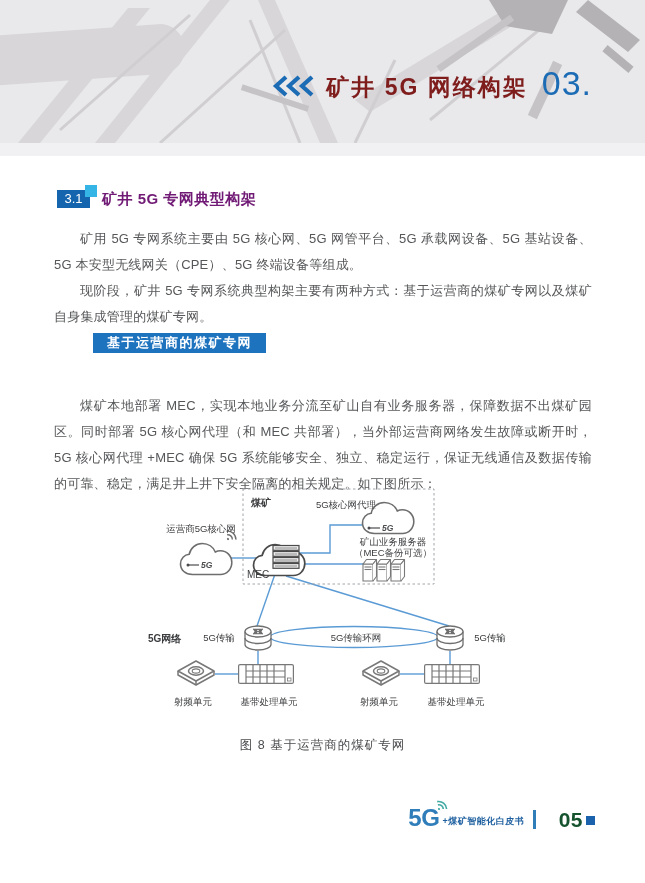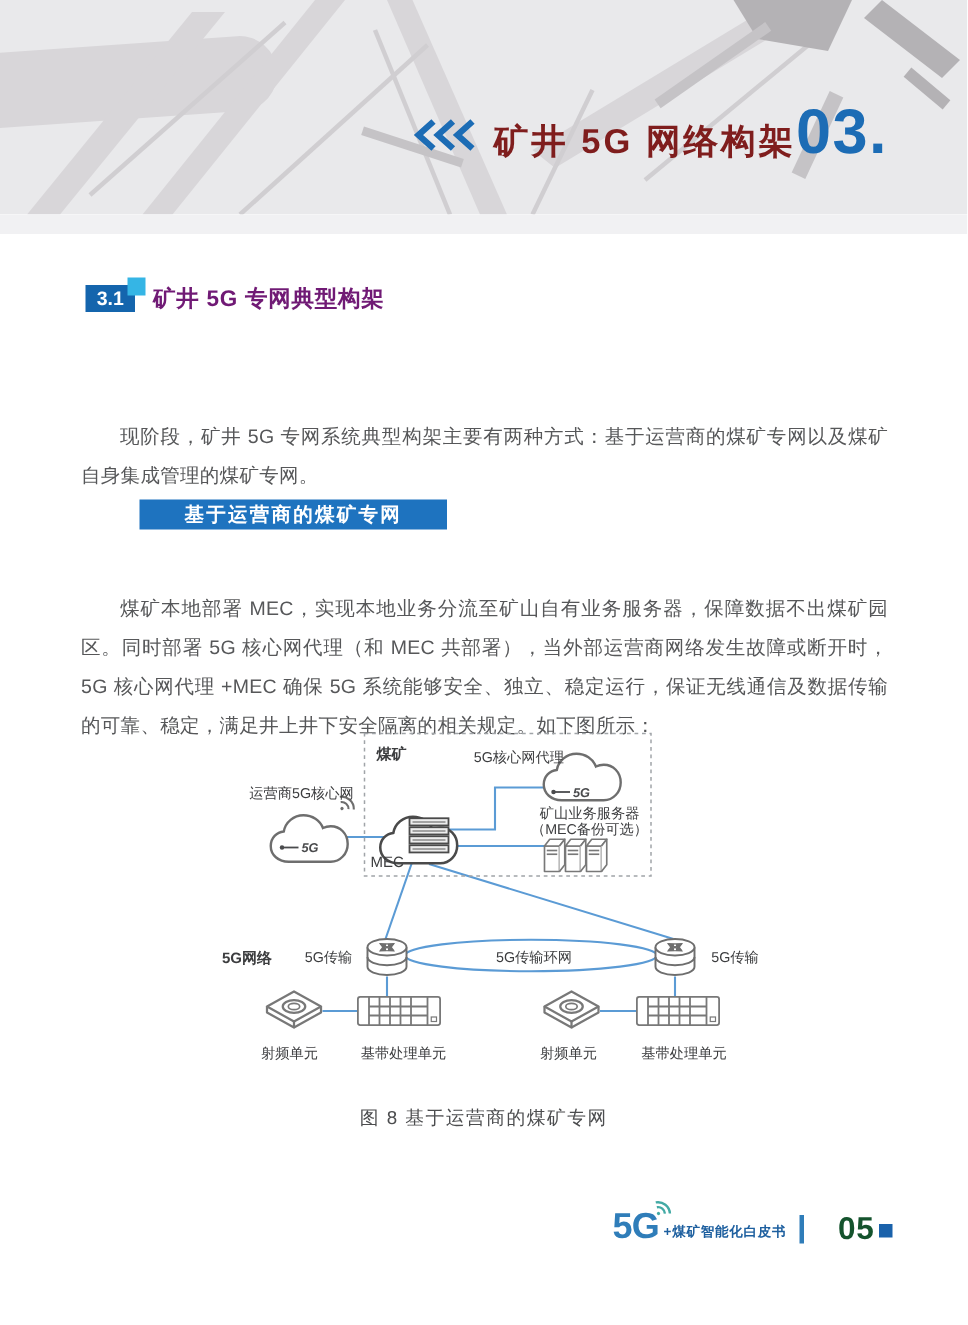--- a/index.html
+++ b/index.html
@@ -11,41 +11,41 @@
   }
   
   .header { position:absolute; left:0; top:0; width:645px; height:143px; }
   .header-strip { position:absolute; left:0; top:143px; width:645px; height:13px; background:#f1f1f3; }
   .header-title-row {
     position:absolute; top:64px; right:53px;
     display:flex; align-items:baseline; white-space:nowrap;
   }
   .chevrons { align-self:center; margin-right:10px; position:relative; top:2px; }
   .header-title { font-size:23px; font-weight:bold; color:#7f1d1d; letter-spacing:2px; }
-  .header-num { font-size:42px; font-weight:bold; color:#1c6cb5; letter-spacing:1px; }
+  .header-num { font-size:34px; font-weight:normal; color:#1c6cb5; margin-left:14px; letter-spacing:1px; }
   
   .section-head { position:absolute; left:57px; top:185px; height:26px; }
   .cyan-sq { position:absolute; left:28px; top:0; width:12px; height:12px; background:#35b5e5; z-index:2; }
   .badge-num {
     position:absolute; left:0; top:5px; width:33px; height:18px; background:#1465ad;
-    color:#fff; font-size:13px; font-weight:bold; text-align:center; line-height:18px; z-index:1;
+    color:#fff; font-size:13px; font-weight:normal; text-align:center; line-height:18px; z-index:1;
   }
   .sec-title { position:absolute; left:45px; top:5px; font-size:15px; font-weight:bold;
     color:#701a75; white-space:nowrap; letter-spacing:0.5px; }
   
   .para {
     position:absolute; left:54px; width:538px;
     font-size:13px; line-height:26px; color:#565759;
     text-align:justify; text-indent:2em; letter-spacing:0.2px;
   }
   .p1 { top:226px; } .p2 { top:278px; } .p3 { top:357px;margin-top:36px; }
   .sub-badge {
     position:absolute; left:93px; top:333px; height:20px; background:#1e73bf;
     color:#fff; font-size:13px; font-weight:bold; line-height:20px;
-    padding:0 30px; letter-spacing:1.5px; white-space:nowrap;
+    padding:0 14px; letter-spacing:1.5px; white-space:nowrap;
   }
   
   .diagram { position:absolute; left:140px; top:485px; }
   .fig-caption {
     position:absolute; left:0; top:737px; width:100%; text-align:center;
     font-size:12.5px; color:#4c4d4f; letter-spacing:1px;
   }
   .dg-text { font-size:9.5px; fill:#3c3d3f; font-family:"Liberation Sans","DejaVu Sans",sans-serif; }
   .dg-bold { font-weight:bold; font-size:10px; }
   .dg-5g  { font-size:8.5px; font-style:italic; font-weight:bold; fill:#4a4b4d; }
@@ -105,20 +105,21 @@
     </div>
   </div>
   <div class="header-strip"></div>
 
   <div class="section-head">
     <div class="cyan-sq"></div>
     <div class="badge-num">3.1</div>
     <div class="sec-title">矿井 5G 专网典型构架</div>
   </div>
 
+  <p class="para p1">矿用 5G 专网系统主要由 5G 核心网、5G 网管平台、5G 承载网设备、5G 基站设备、5G 本安型无线网关（CPE）、5G 终端设备等组成。</p>
   <p class="para p2">现阶段，矿井 5G 专网系统典型构架主要有两种方式：基于运营商的煤矿专网以及煤矿自身集成管理的煤矿专网。</p>
   <div class="sub-badge">基于运营商的煤矿专网</div>
   <p class="para p3">煤矿本地部署 MEC，实现本地业务分流至矿山自有业务服务器，保障数据不出煤矿园区。同时部署 5G 核心网代理（和 MEC 共部署），当外部运营商网络发生故障或断开时，5G 核心网代理 +MEC 确保 5G 系统能够安全、独立、稳定运行，保证无线通信及数据传输的可靠、稳定，满足井上井下安全隔离的相关规定。如下图所示：</p>
 
   <svg class="diagram" width="390" height="240" viewBox="0 0 390 240">
     <defs>
       <path id="cloud" d="M13.5 32.5 C6.5 32.5 1.5 28 1.5 22 C1.5 16.5 5.5 12.8 10.2 12.3
         C11.3 6 16.8 1.5 23.3 1.5 C29.3 1.5 34.3 5 36.3 10 C37.9 9.2 39.7 8.8 41.5 8.8
         C47.8 8.8 52.8 13.8 52.8 20.6 C52.8 27.2 47.8 32.5 41.5 32.5 Z"></path>
       <marker id="ah" markerWidth="5" markerHeight="5" refX="4" refY="2.5" orient="auto">

